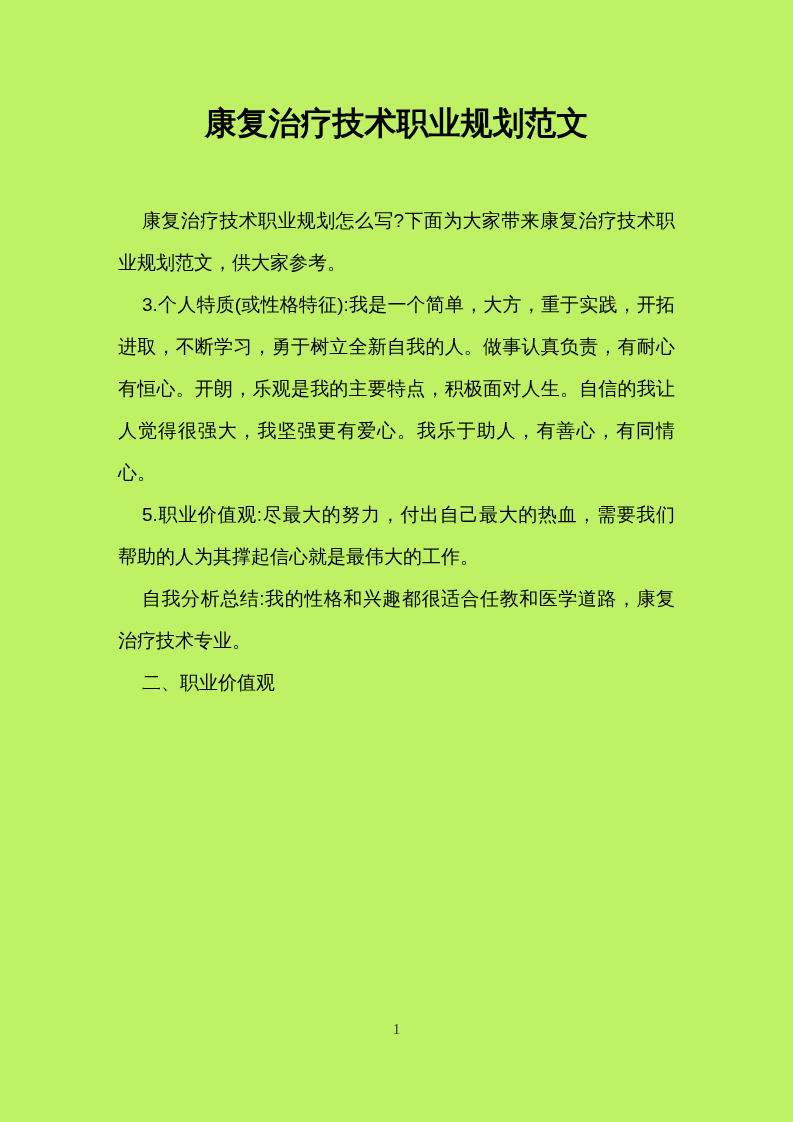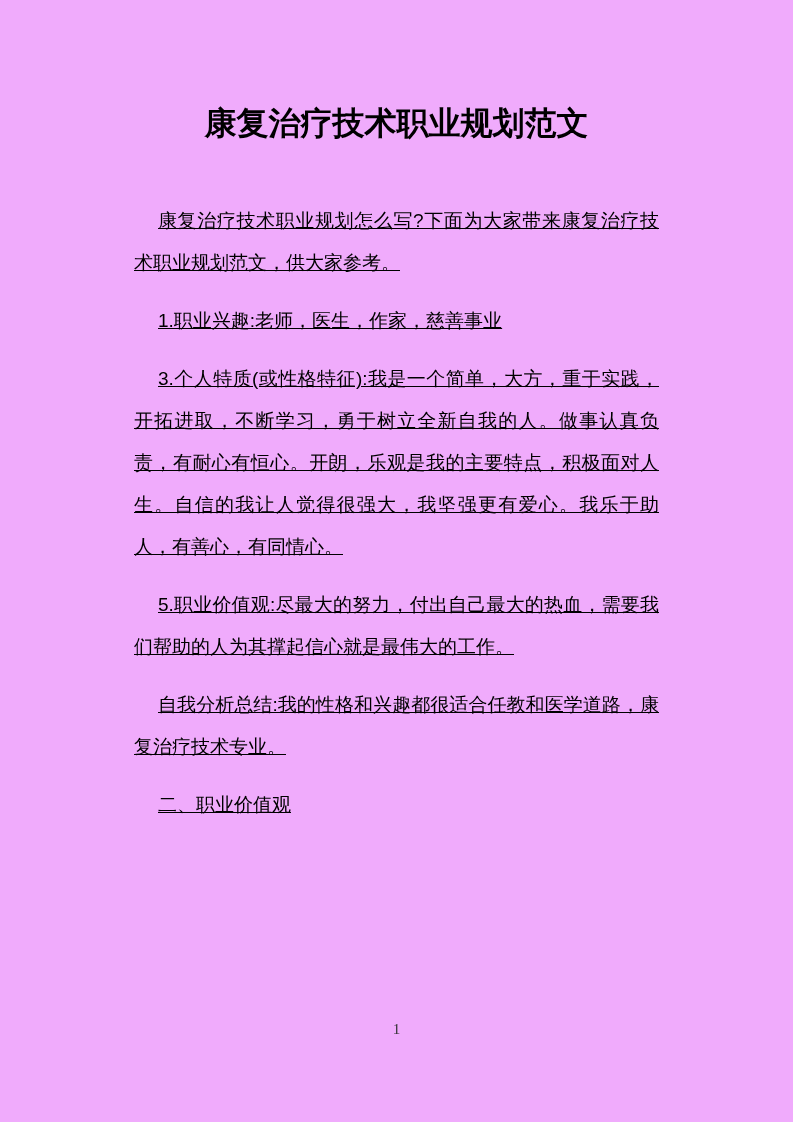--- a/index.html
+++ b/index.html
@@ -4,21 +4,21 @@
 <style>
   html, body {
     margin: 0;
     padding: 0;
     background: #ffffff;
   }
   .page {
     position: relative;
     width: 793px;
     height: 1122px;
-    background: #f0abfc;
+    background: #bef264;
     overflow: hidden;
     font-family: "Liberation Sans", sans-serif;
     color: #000000;
   }
   .content {
     padding: 0 118px;
   }
   .doc-title {
     margin: 0;
     padding-top: 100px;
@@ -29,24 +29,23 @@
     color: #000000;
   }
   .body-text {
     margin-top: 54px;
     font-size: 19px;
     line-height: 42px;
     text-align: justify;
     text-justify: inter-character;
   }
   .body-text p {
-    margin: 16px;
+    margin: 0;
     text-indent: 24px;
     word-break: normal;
-    text-decoration: underline;
   }
   .page-number {
     position: absolute;
     top: 1020px;
     left: 0;
     right: 0;
     text-align: center;
     font-family: "Liberation Serif", serif;
     font-size: 15px;
     line-height: 18px;
@@ -55,21 +54,20 @@
 </style>
 </head>
 <body>
 
 <div class="page">
   <div class="content">
     <h1 class="doc-title">康复治疗技术职业规划范文</h1>
 
     <div class="body-text">
       <p>康复治疗技术职业规划怎么写?下面为大家带来康复治疗技术职业规划范文，供大家参考。</p>
-      <p>1.职业兴趣:老师，医生，作家，慈善事业</p>
       <p>3.个人特质(或性格特征):我是一个简单，大方，重于实践，开拓进取，不断学习，勇于树立全新自我的人。做事认真负责，有耐心有恒心。开朗，乐观是我的主要特点，积极面对人生。自信的我让人觉得很强大，我坚强更有爱心。我乐于助人，有善心，有同情心。</p>
       <p>5.职业价值观:尽最大的努力，付出自己最大的热血，需要我们帮助的人为其撑起信心就是最伟大的工作。</p>
       <p>自我分析总结:我的性格和兴趣都很适合任教和医学道路，康复治疗技术专业。</p>
       <p>二、职业价值观</p>
     </div>
   </div>
 
   <div class="page-number">1</div>
 </div>
 

